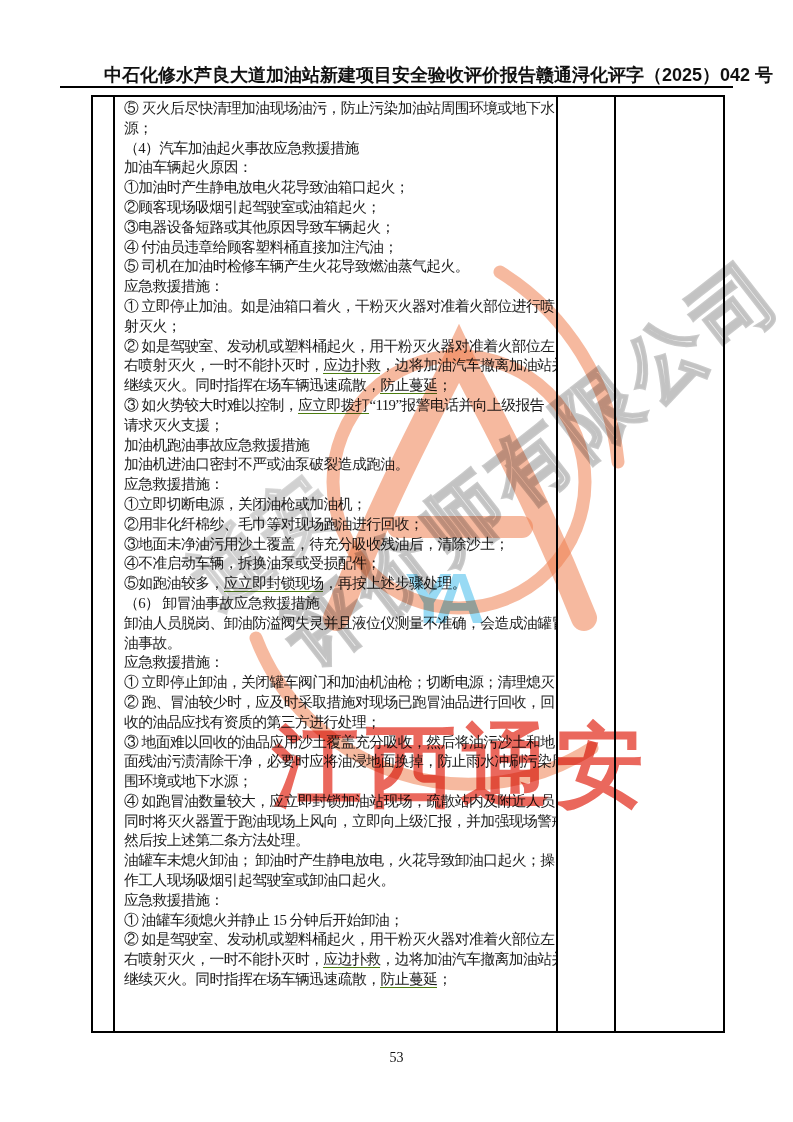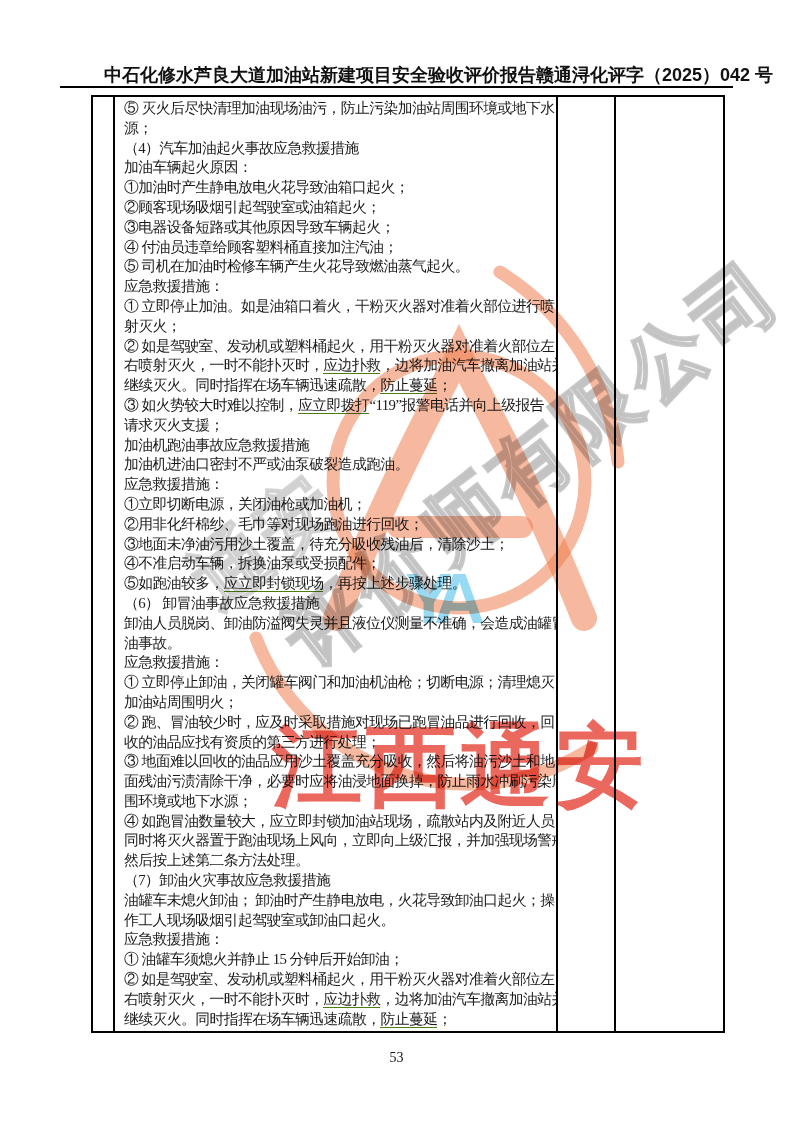--- a/index.html
+++ b/index.html
@@ -83,30 +83,28 @@
         <div class="line"><span>①立即切断电源，关闭油枪或加油机；</span></div>
         <div class="line"><span>②用非化纤棉纱、毛巾等对现场跑油进行回收；</span></div>
         <div class="line"><span>③地面未净油污用沙土覆盖，待充分吸收残油后，清除沙土；</span></div>
         <div class="line"><span>④不准启动车辆，拆换油泵或受损配件；</span></div>
         <div class="line"><span>⑤如跑油较多，</span><span class="u">应立即封锁现场</span><span>，再按上述步骤处理。</span></div>
         <div class="line"><span>（6） 卸冒油事故应急救援措施</span></div>
         <div class="line"><span>卸油人员脱岗、卸油防溢阀失灵并且液位仪测量不准确，会造成油罐冒</span></div>
         <div class="line"><span>油事故。</span></div>
         <div class="line"><span>应急救援措施：</span></div>
         <div class="line"><span>① 立即停止卸油，关闭罐车阀门和加油机油枪；切断电源；清理熄灭</span></div>
-        <div class="line"><span>加油站周围明火；</span></div>
         <div class="line"><span>② 跑、冒油较少时，应及时采取措施对现场已跑冒油品进行回收，回</span></div>
         <div class="line"><span>收的油品应找有资质的第三方进行处理；</span></div>
         <div class="line"><span>③ 地面难以回收的油品应用沙土覆盖充分吸收，然后将油污沙土和地</span></div>
         <div class="line"><span>面残油污渍清除干净，必要时应将油浸地面换掉，防止雨水冲刷污染周</span></div>
         <div class="line"><span>围环境或地下水源；</span></div>
         <div class="line"><span>④ 如跑冒油数量较大，应立即封锁加油站现场，疏散站内及附近人员，</span></div>
         <div class="line"><span>同时将灭火器置于跑油现场上风向，立即向上级汇报，并加强现场警戒；</span></div>
         <div class="line"><span>然后按上述第二条方法处理。</span></div>
-        <div class="line"><span>（7）卸油火灾事故应急救援措施</span></div>
         <div class="line"><span>油罐车未熄火卸油；  卸油时产生静电放电，火花导致卸油口起火；操</span></div>
         <div class="line"><span>作工人现场吸烟引起驾驶室或卸油口起火。</span></div>
         <div class="line"><span>应急救援措施：</span></div>
         <div class="line"><span>① 油罐车须熄火并静止 15 分钟后开始卸油；</span></div>
         <div class="line"><span>② 如是驾驶室、发动机或塑料桶起火，用干粉灭火器对准着火部位左</span></div>
         <div class="line"><span>右喷射灭火，一时不能扑灭时，</span><span class="u">应边扑救</span><span>，边将加油汽车撤离加油站并</span></div>
         <div class="line"><span>继续灭火。同时指挥在场车辆迅速疏散，</span><span class="u">防止蔓延</span><span>；</span></div>
       </div>
     <div style="position:absolute;left:465px;top:0;width:56px;bottom:0;"></div>
     <div style="position:absolute;left:523px;top:0;right:0;bottom:0;"></div>

